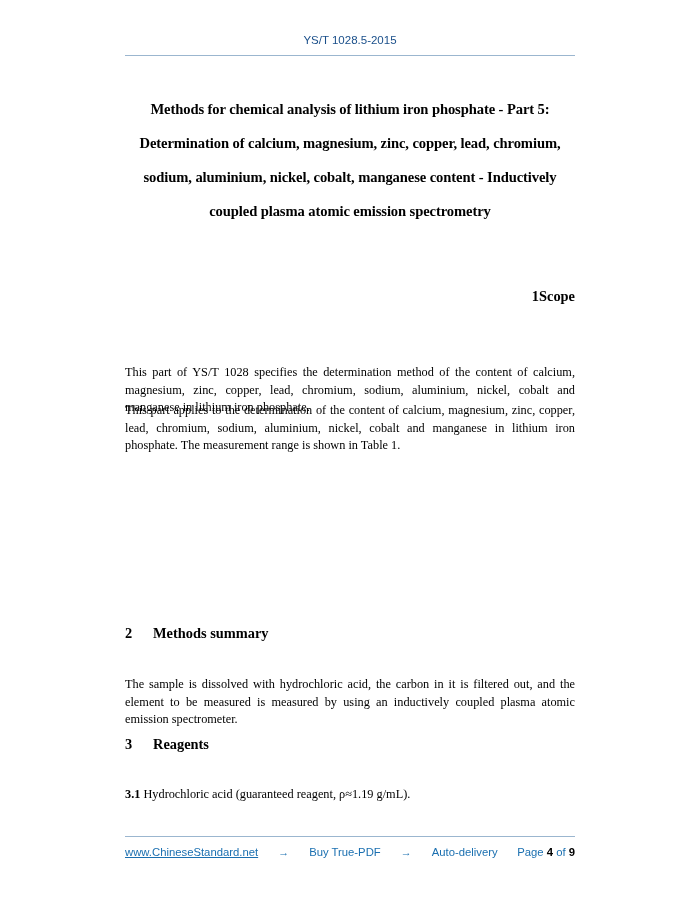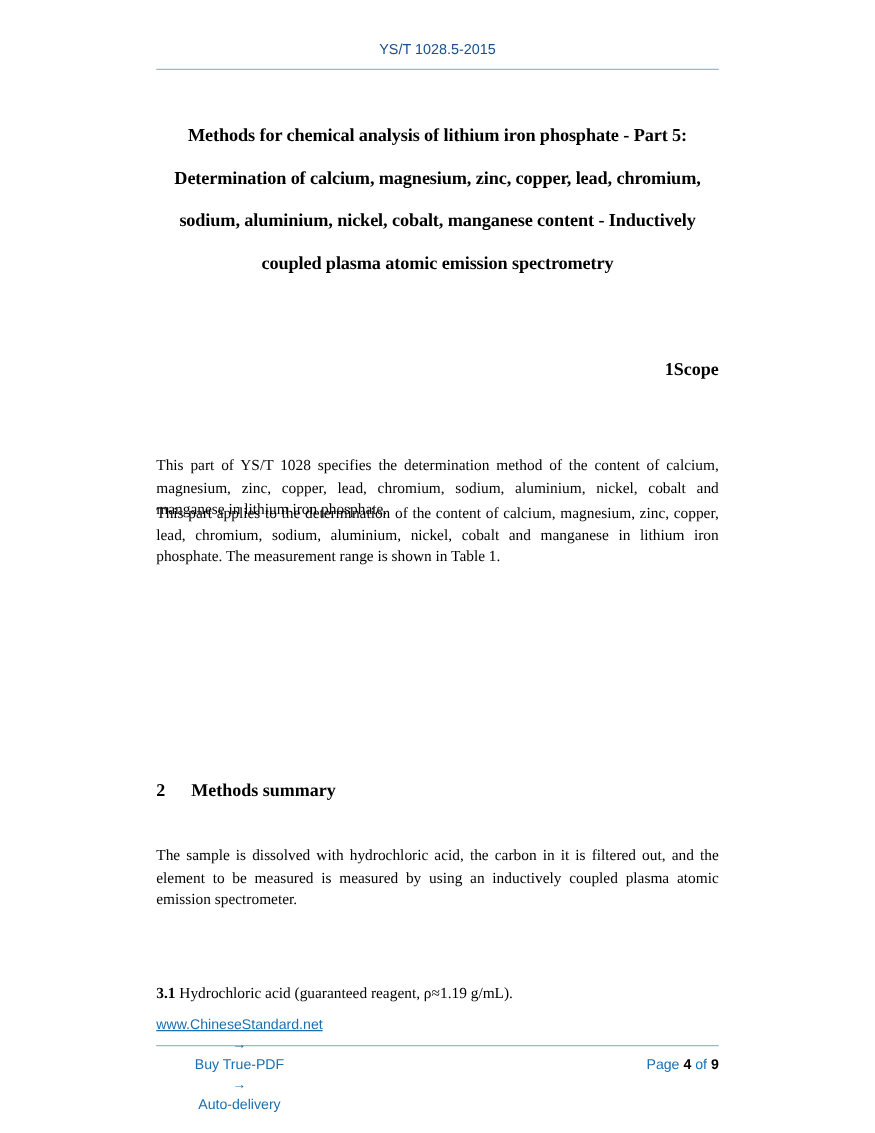--- a/index.html
+++ b/index.html
@@ -93,24 +93,22 @@
     height: 18px;
     font-family: "Liberation Sans", sans-serif;
     font-size: 11.3px;
     color: #1a6fb0;
     display: flex;
     align-items: center;
     justify-content: space-between;
   }
   .footer-left {
     display: flex;
-    align-items: center;
-    gap: 4px;
+    gap: 20px;
     white-space: nowrap;
-    flex-direction: column;
   }
   .footer-link {
     color: #1a6fb0;
     text-decoration: underline;
   }
   .footer-arrow {
     color: #1a6fb0;
     font-size: 11px;
   }
   .footer-right {
@@ -141,20 +139,23 @@
 
   <p class="para" id="scope-p1">This part of YS/T 1028 specifies the determination method of the content of calcium, magnesium, zinc, copper, lead, chromium, sodium, aluminium, nickel, cobalt and manganese in lithium iron phosphate.</p>
   <p class="para" id="scope-p2">This part applies to the determination of the content of calcium, magnesium, zinc, copper, lead, chromium, sodium, aluminium, nickel, cobalt and manganese in lithium iron phosphate. The measurement range is shown in Table 1.</p>
 
   <div class="section-head" id="method-head">
     <span class="num">2</span><span>Methods summary</span>
   </div>
 
   <p class="para" id="method-p1">The sample is dissolved with hydrochloric acid, the carbon in it is filtered out, and the element to be measured is measured by using an inductively coupled plasma atomic emission spectrometer.</p>
 
+  <div class="section-head" id="reagents-head">
+    <span class="num">3</span><span>Reagents</span>
+  </div>
 
   <p class="para" id="reagent-1"><span class="bold-inline">3.1</span><span> Hydrochloric acid (guaranteed reagent, ρ≈1.19 g/mL).</span></p>
 
   <div class="footer-rule"></div>
 
   <div class="footer">
     <div class="footer-left">
       <a class="footer-link" href="#">www.ChineseStandard.net</a>
       <span class="footer-arrow">→</span>
       <span>Buy True-PDF</span>

